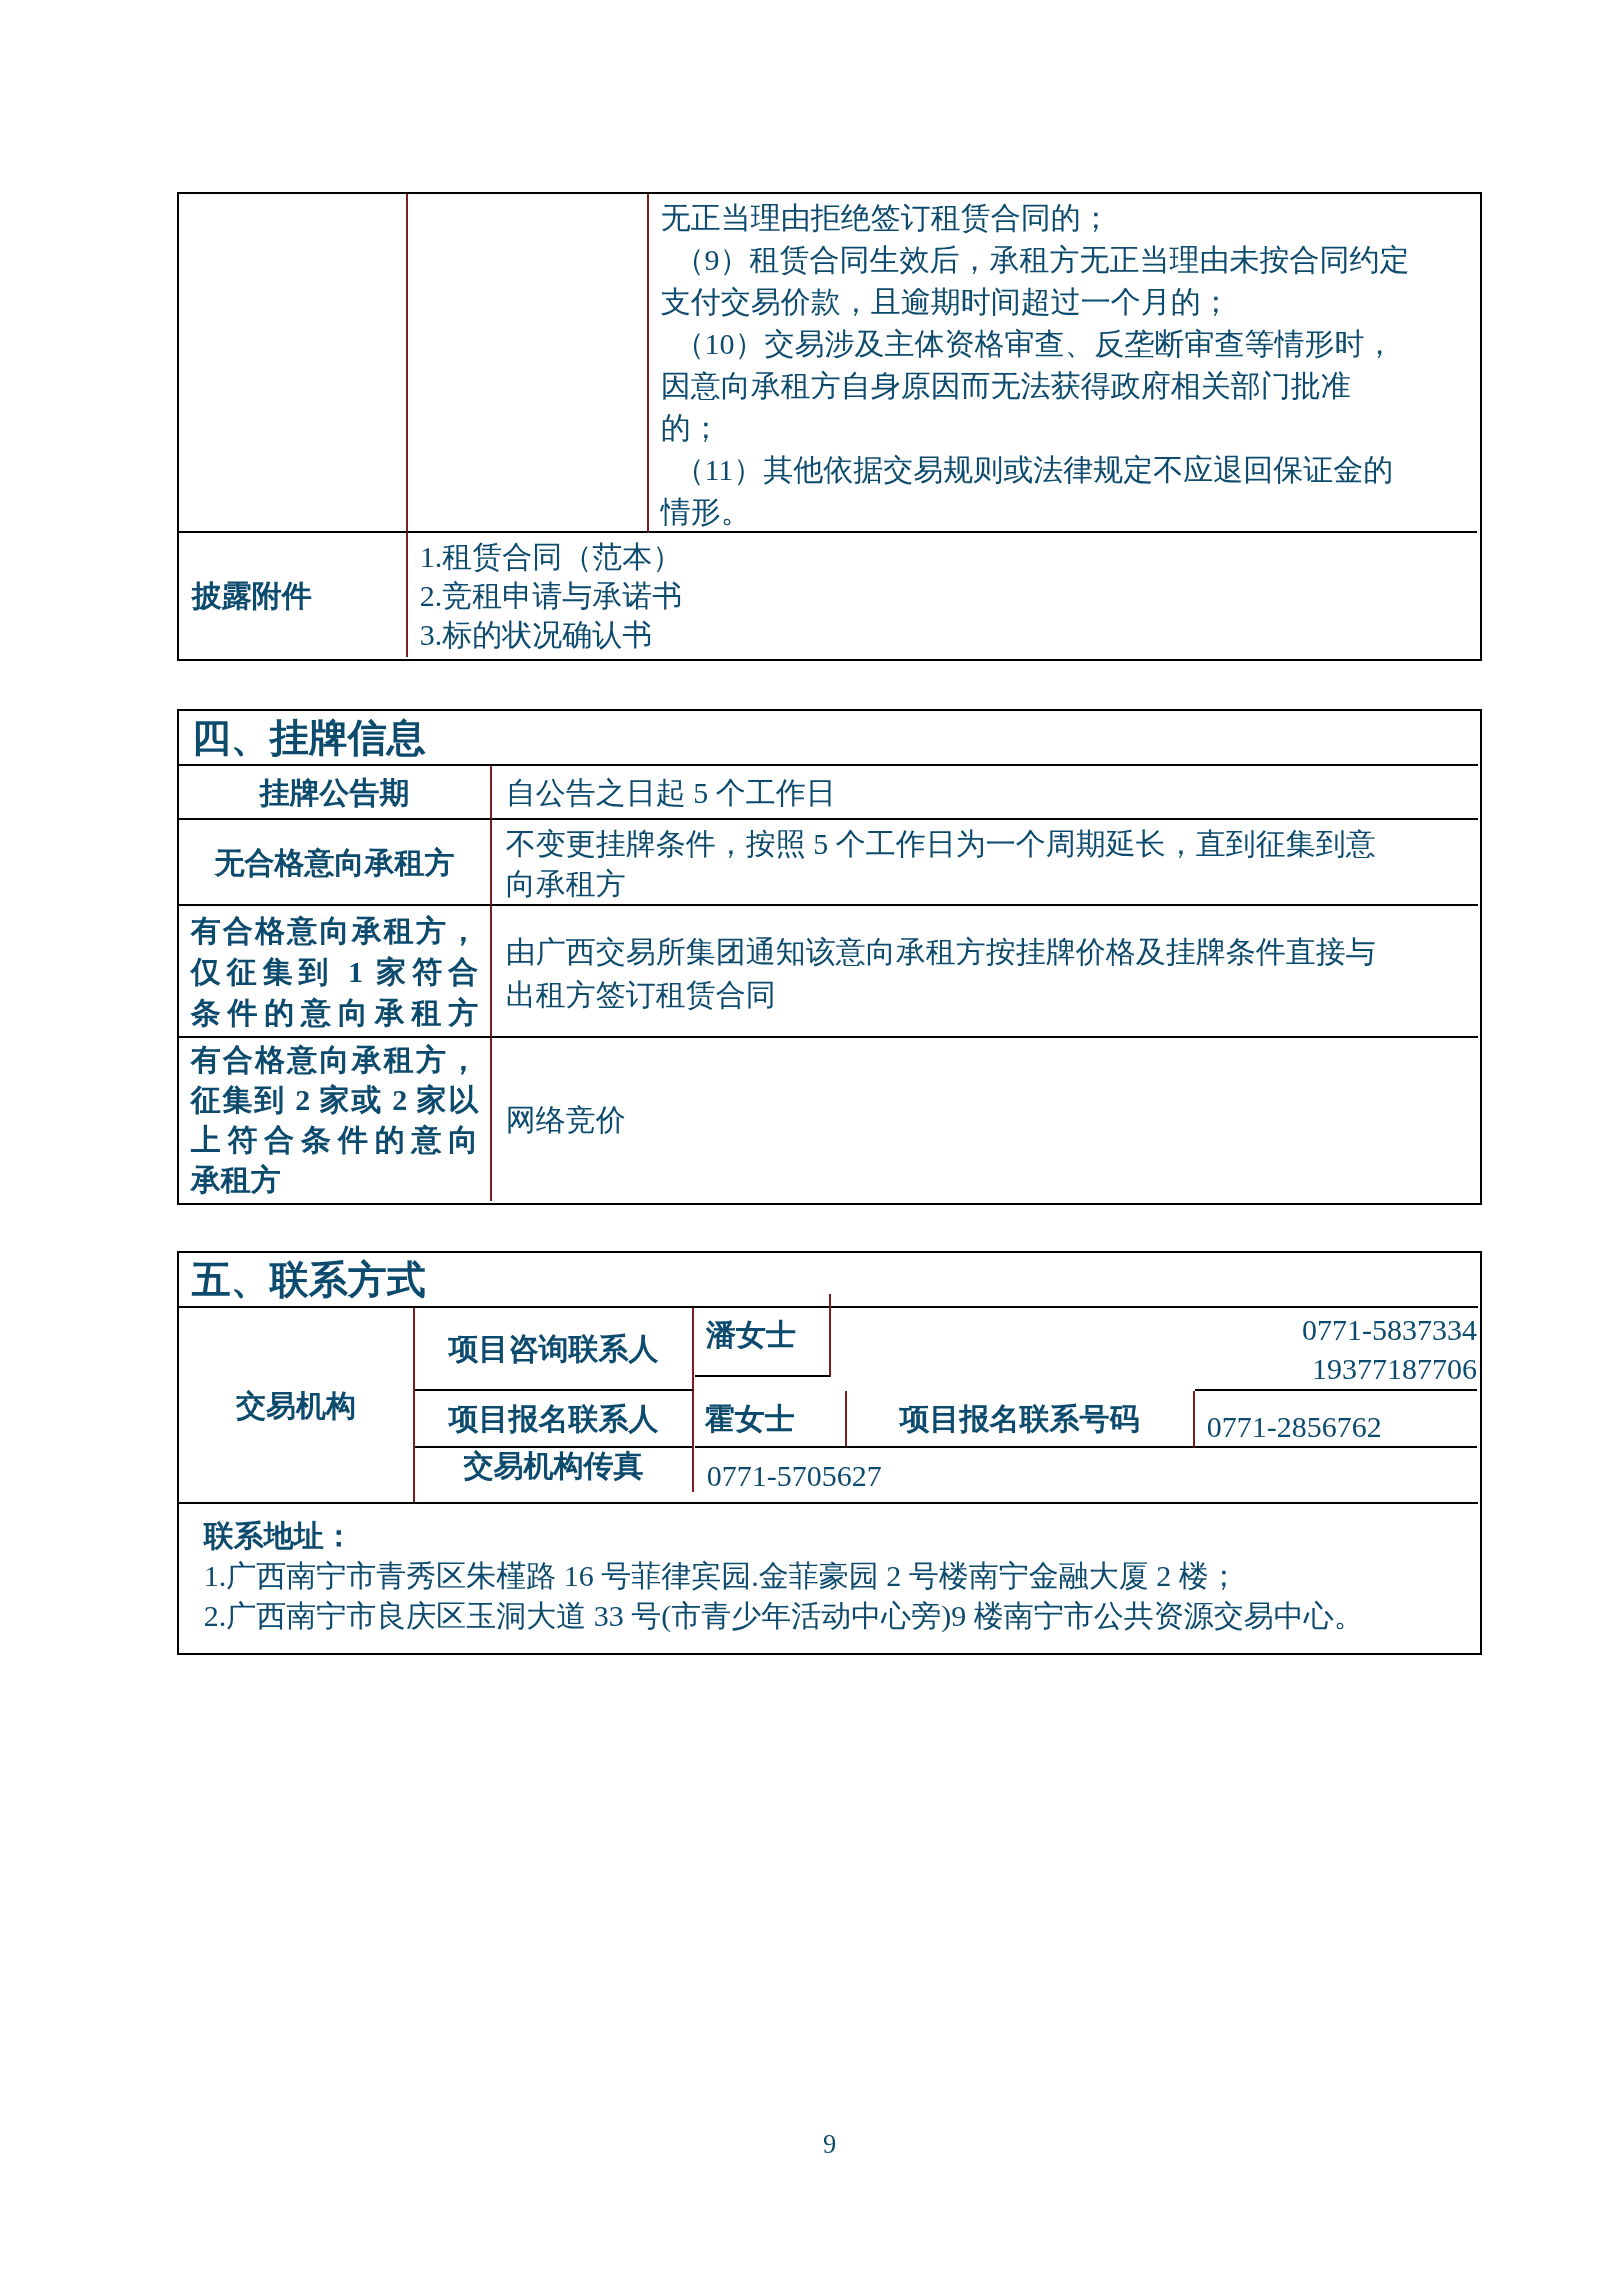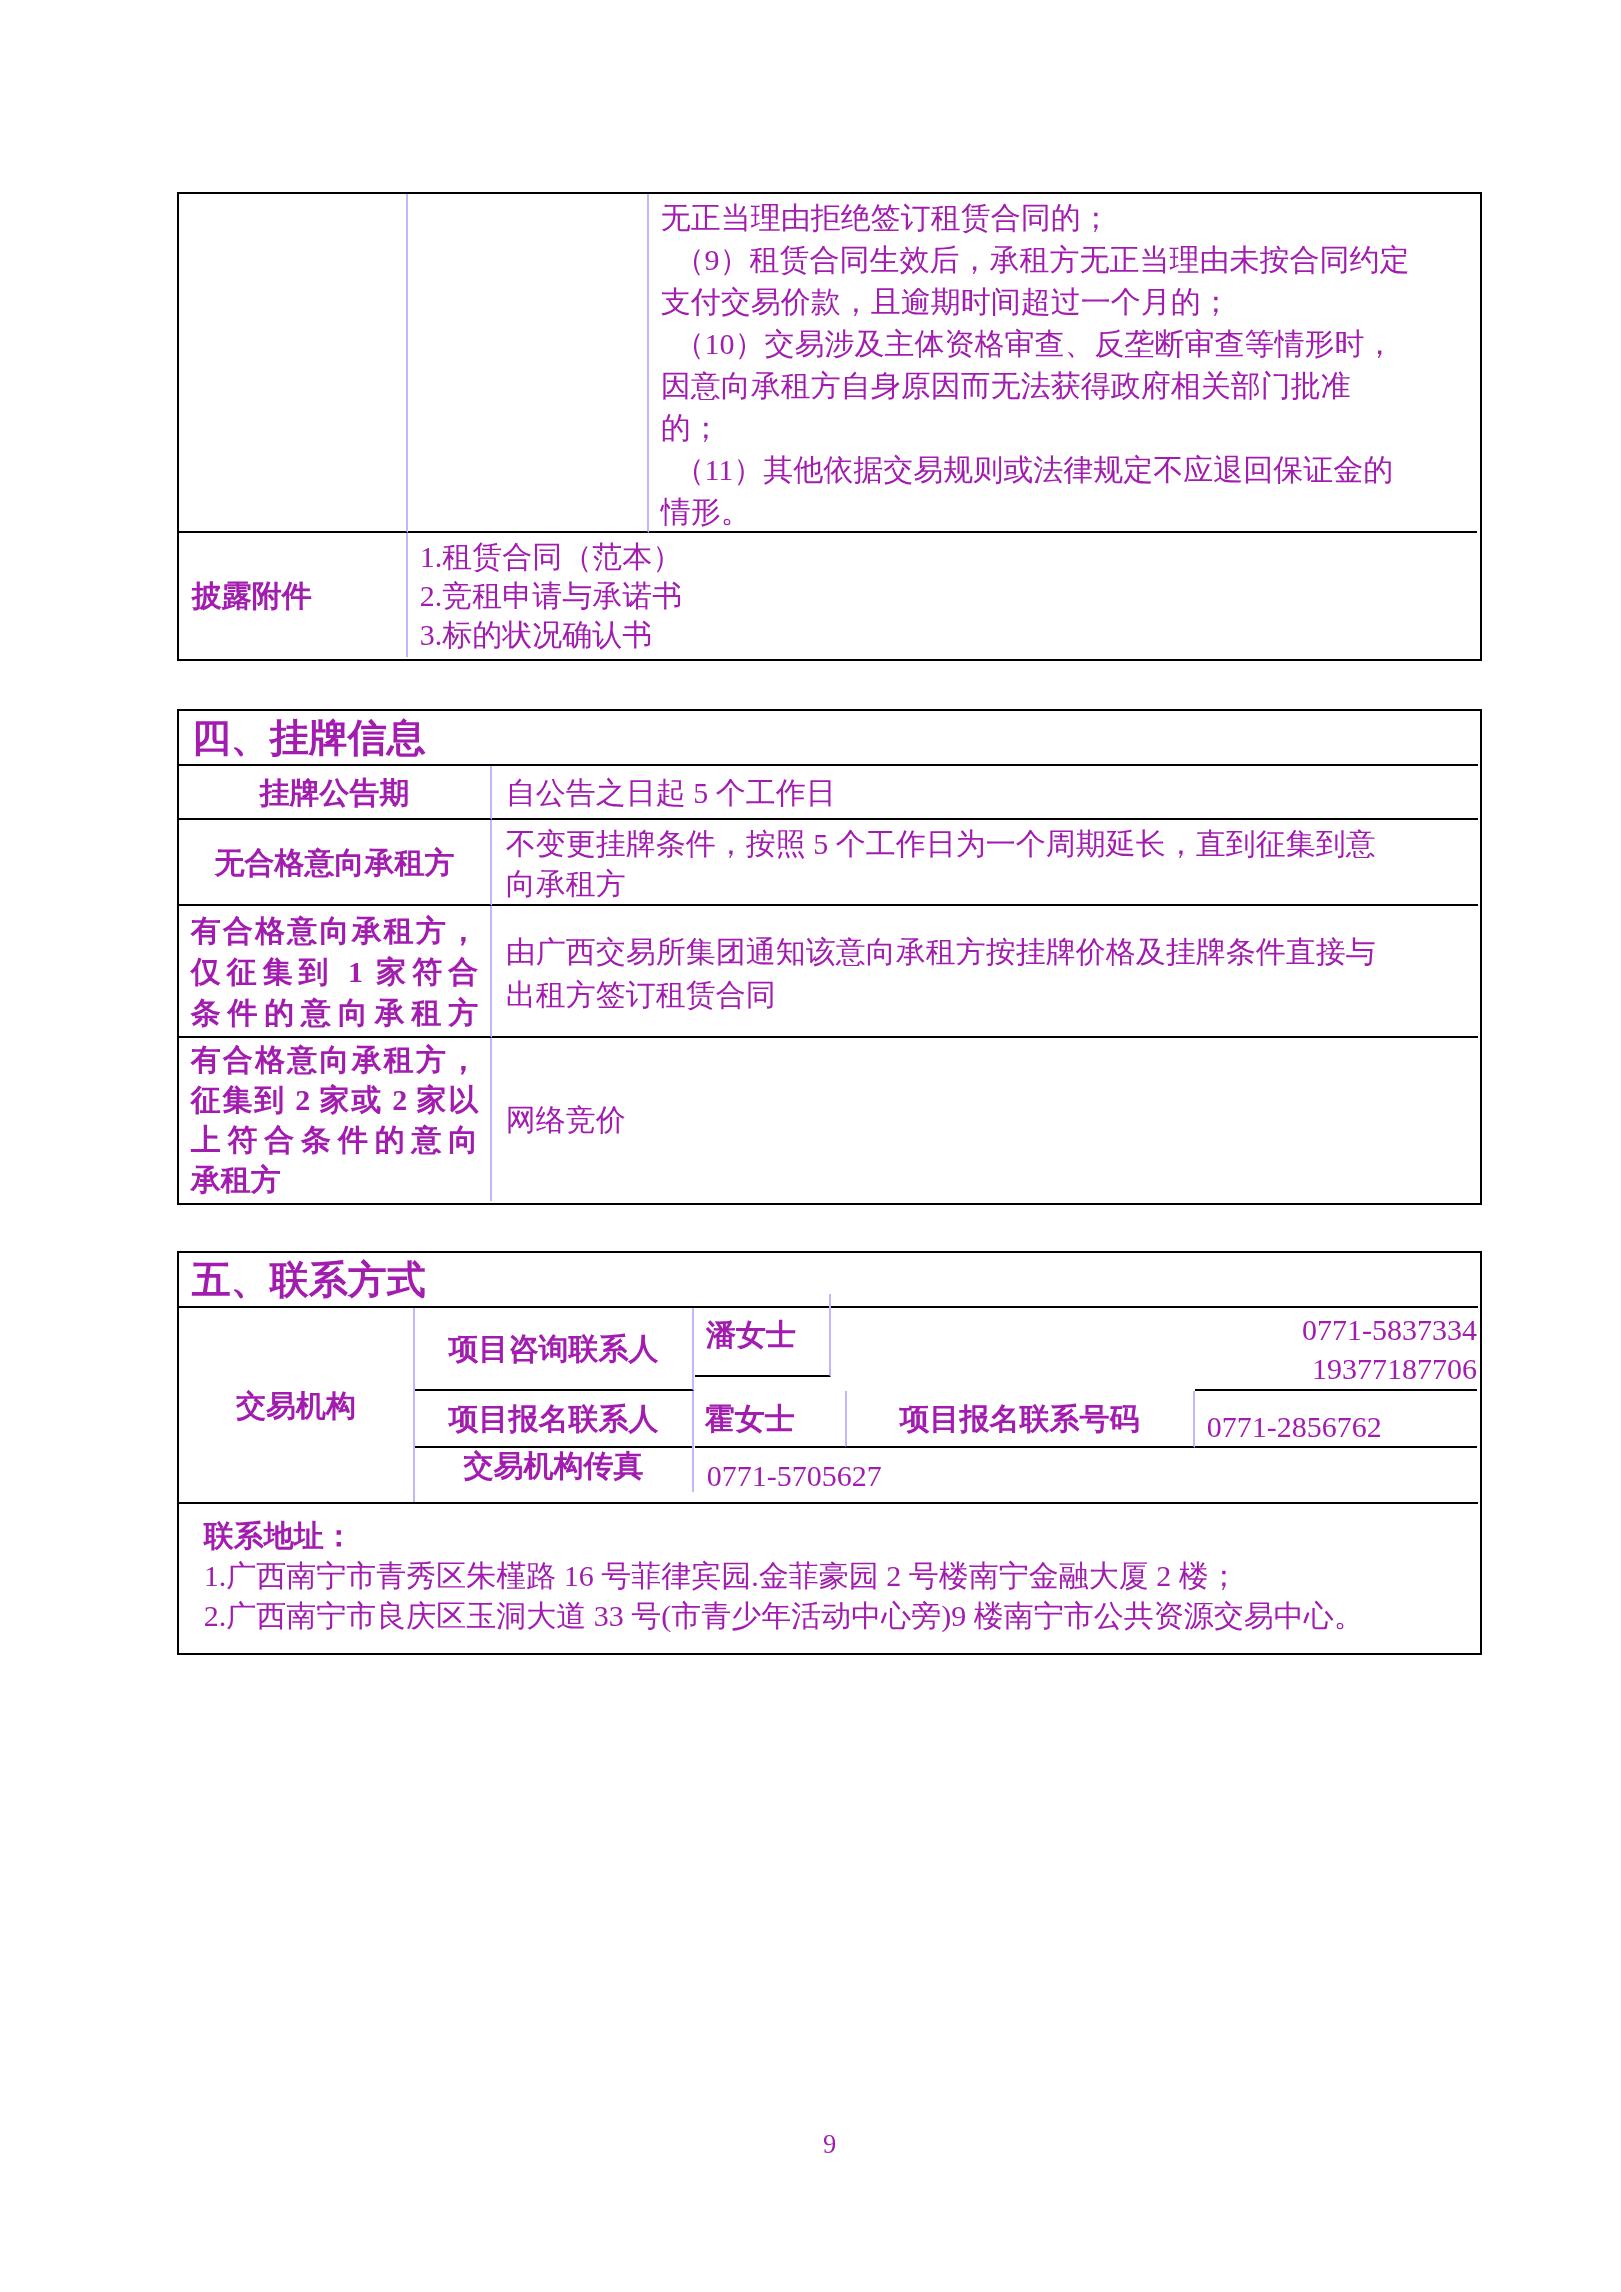--- a/index.html
+++ b/index.html
@@ -1,26 +1,26 @@
 <!DOCTYPE html>
 <html><head>
 <meta charset="utf-8">
 <style>
   html,body{margin:0;padding:0;background:#e8e8e8;}
   .page{
     position:relative;
     width:1621px;height:2293px;
     background:#ffffff;
     font-family:"Liberation Serif","DejaVu Serif",serif;
-    color:#a21caf;
+    color:#0c4a6e;
     overflow:hidden;
   }
   .tbl{position:absolute;border:2.9px solid #000;box-sizing:border-box;background:#fff;}
   .cell{position:absolute;box-sizing:border-box;font-size:30px;line-height:39px;}
-  .br{border-right:2px solid #c4b5fd;}
+  .br{border-right:2px solid #7f1d1d;}
   .bb{border-bottom:2px solid #000;}
   .bt{border-top:2px solid #000;}
   .bold{font-weight:700;}
   .vcenter{display:flex;align-items:center;}
   .hcenter{justify-content:center;text-align:center;}
   .padl{padding-left:12.7px;}
   .tline{white-space:nowrap;}
   .tline.ind{padding-left:13.7px;}
   .t1-body .tline{line-height:42px;}
   .t2-title,.t3-title{font-size:39px;}

